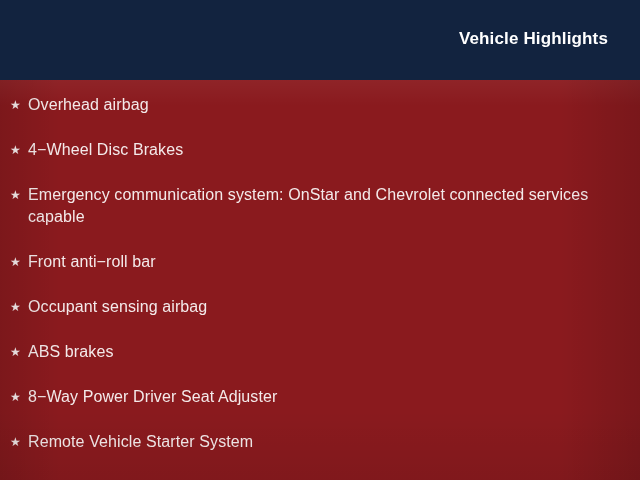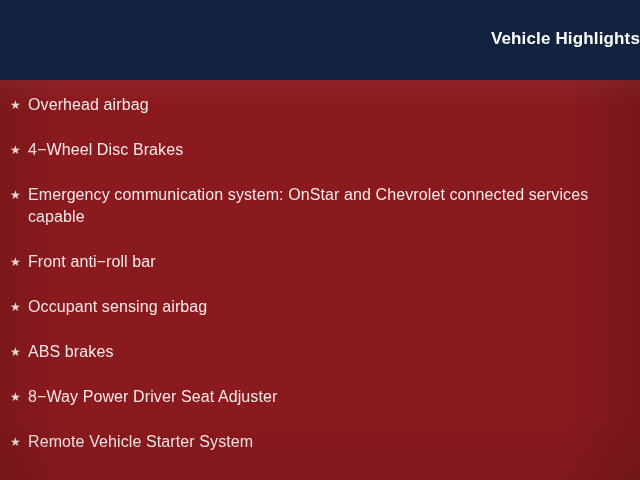--- a/index.html
+++ b/index.html
@@ -24,20 +24,21 @@
 
   
   .header {
     position: absolute;
     top: 0;
     left: 0;
     width: 640px;
     height: 80px;
     background: #12233F;
     box-sizing: border-box;
+    padding-right: 32px;
     display: flex;
     align-items: center;
     justify-content: flex-end;
   }
 
   .header-title {
     color: #FFFFFF;
     font-size: 17px;
     font-weight: bold;
     letter-spacing: 0.15px;

